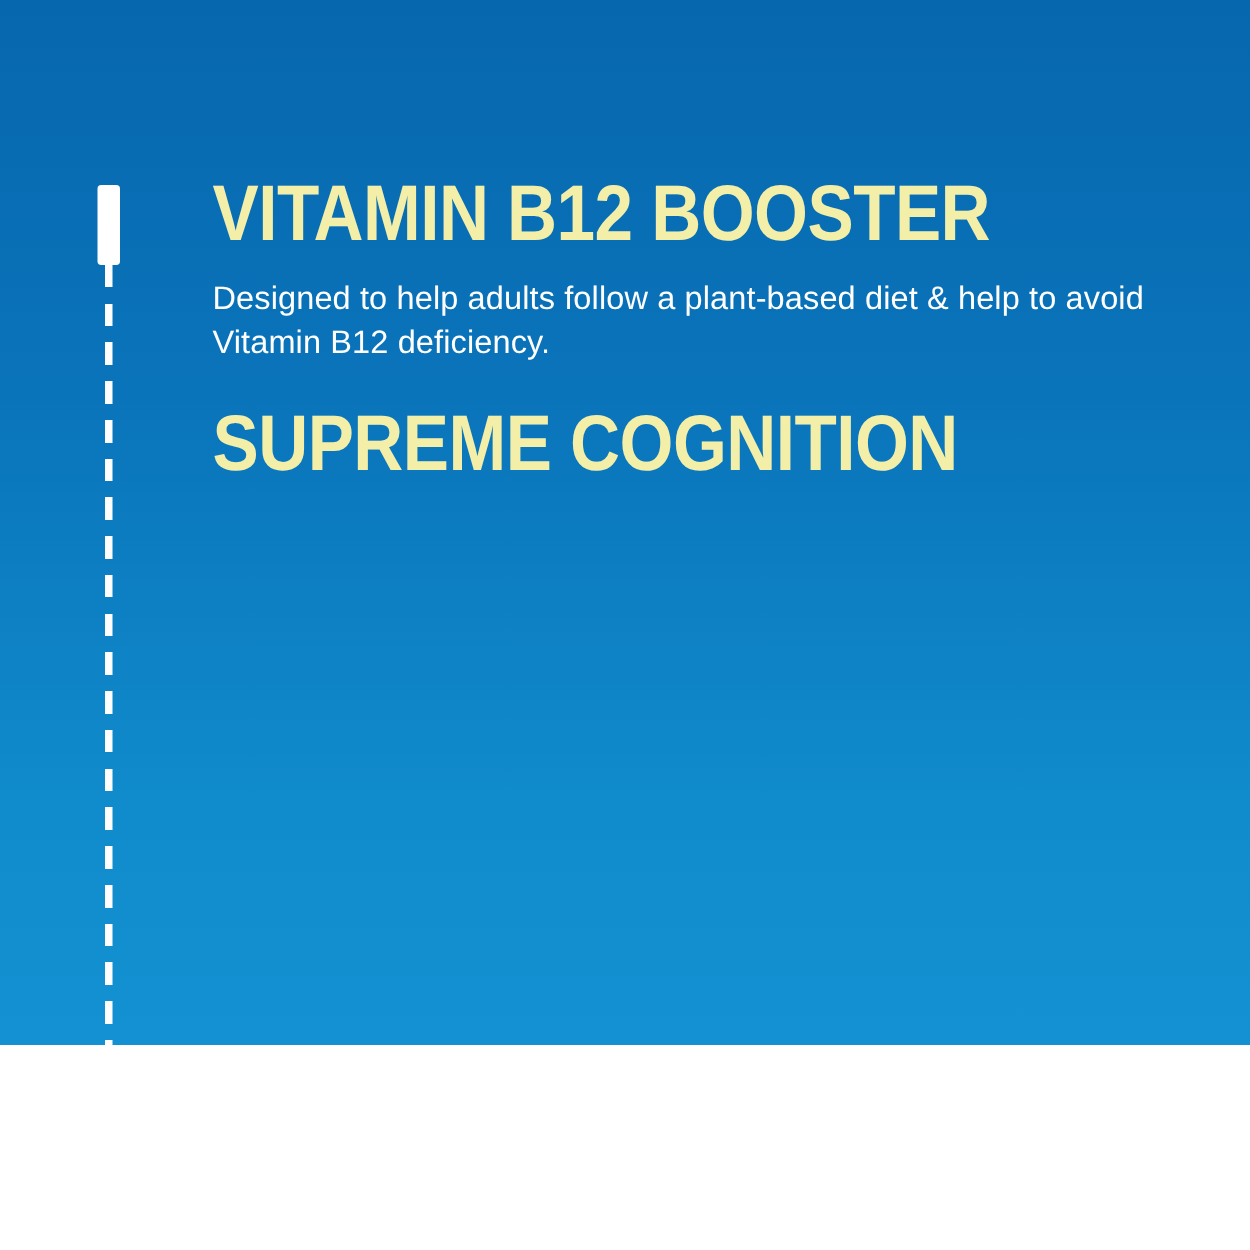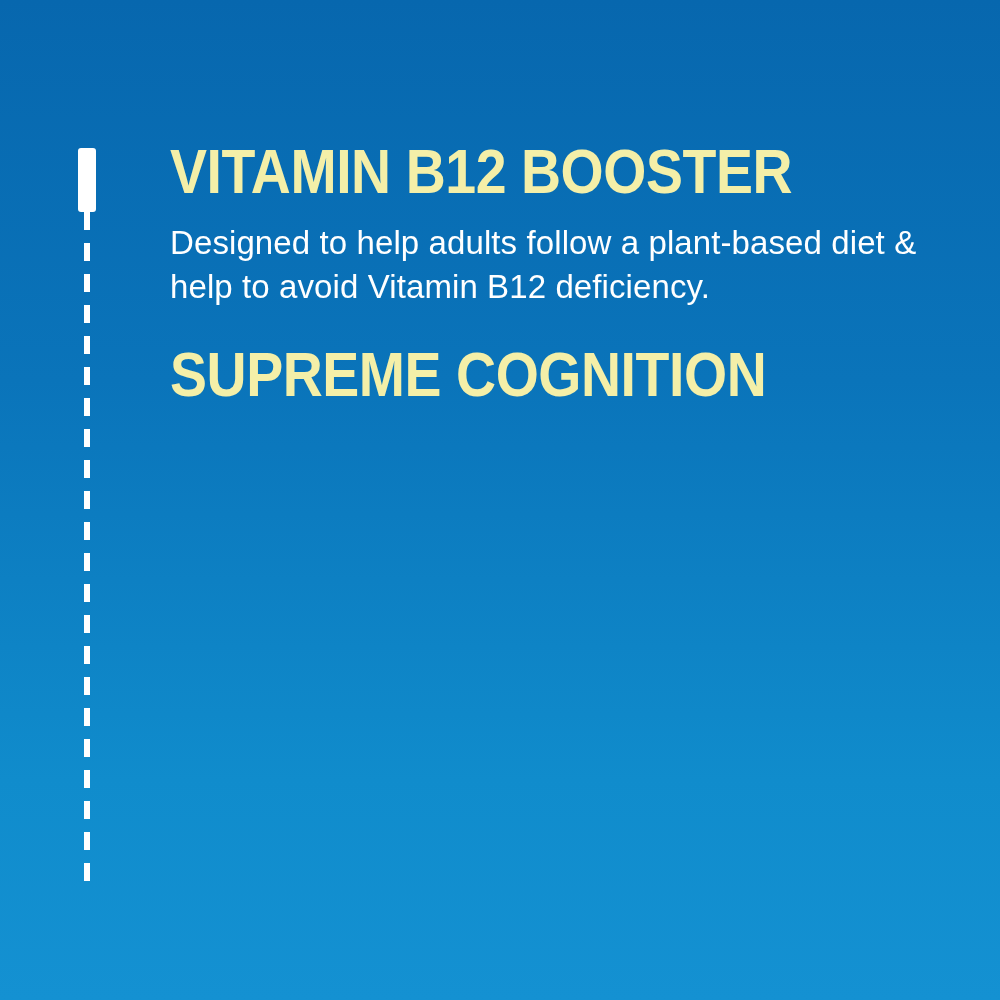--- a/index.html
+++ b/index.html
@@ -10,21 +10,21 @@
   body {
     width: 1000px;
     height: 1000px;
     overflow: hidden;
     font-family: "Liberation Sans", sans-serif;
   }
 
   .promo-panel {
     position: relative;
     width: 1000px;
-    height: 1000px;
+    height: 836px;
     box-sizing: border-box;
     background: linear-gradient(180deg, #0767ae 0%, #0a74ba 38%, #108ccc 78%, #1491d2 100%);
     overflow: hidden;
   }
 
   
   .timeline {
     position: absolute;
     left: 78px;
     top: 148px;
@@ -85,21 +85,21 @@
     transform: scaleX(0.88);
     transform-origin: left center;
     white-space: nowrap;
   }
 
   .block-body {
     margin: 16px 0 0 0;
     padding: 0;
     color: #ffffff;
     font-family: "Liberation Sans", sans-serif;
-    font-size: 33px;
+    font-size: 26px;
     line-height: 1.36;
     font-weight: 400;
     letter-spacing: 0.1px;
     max-width: 755px;
   }
 </style>
 </head>
 <body>
 
 <div class="promo-panel">

